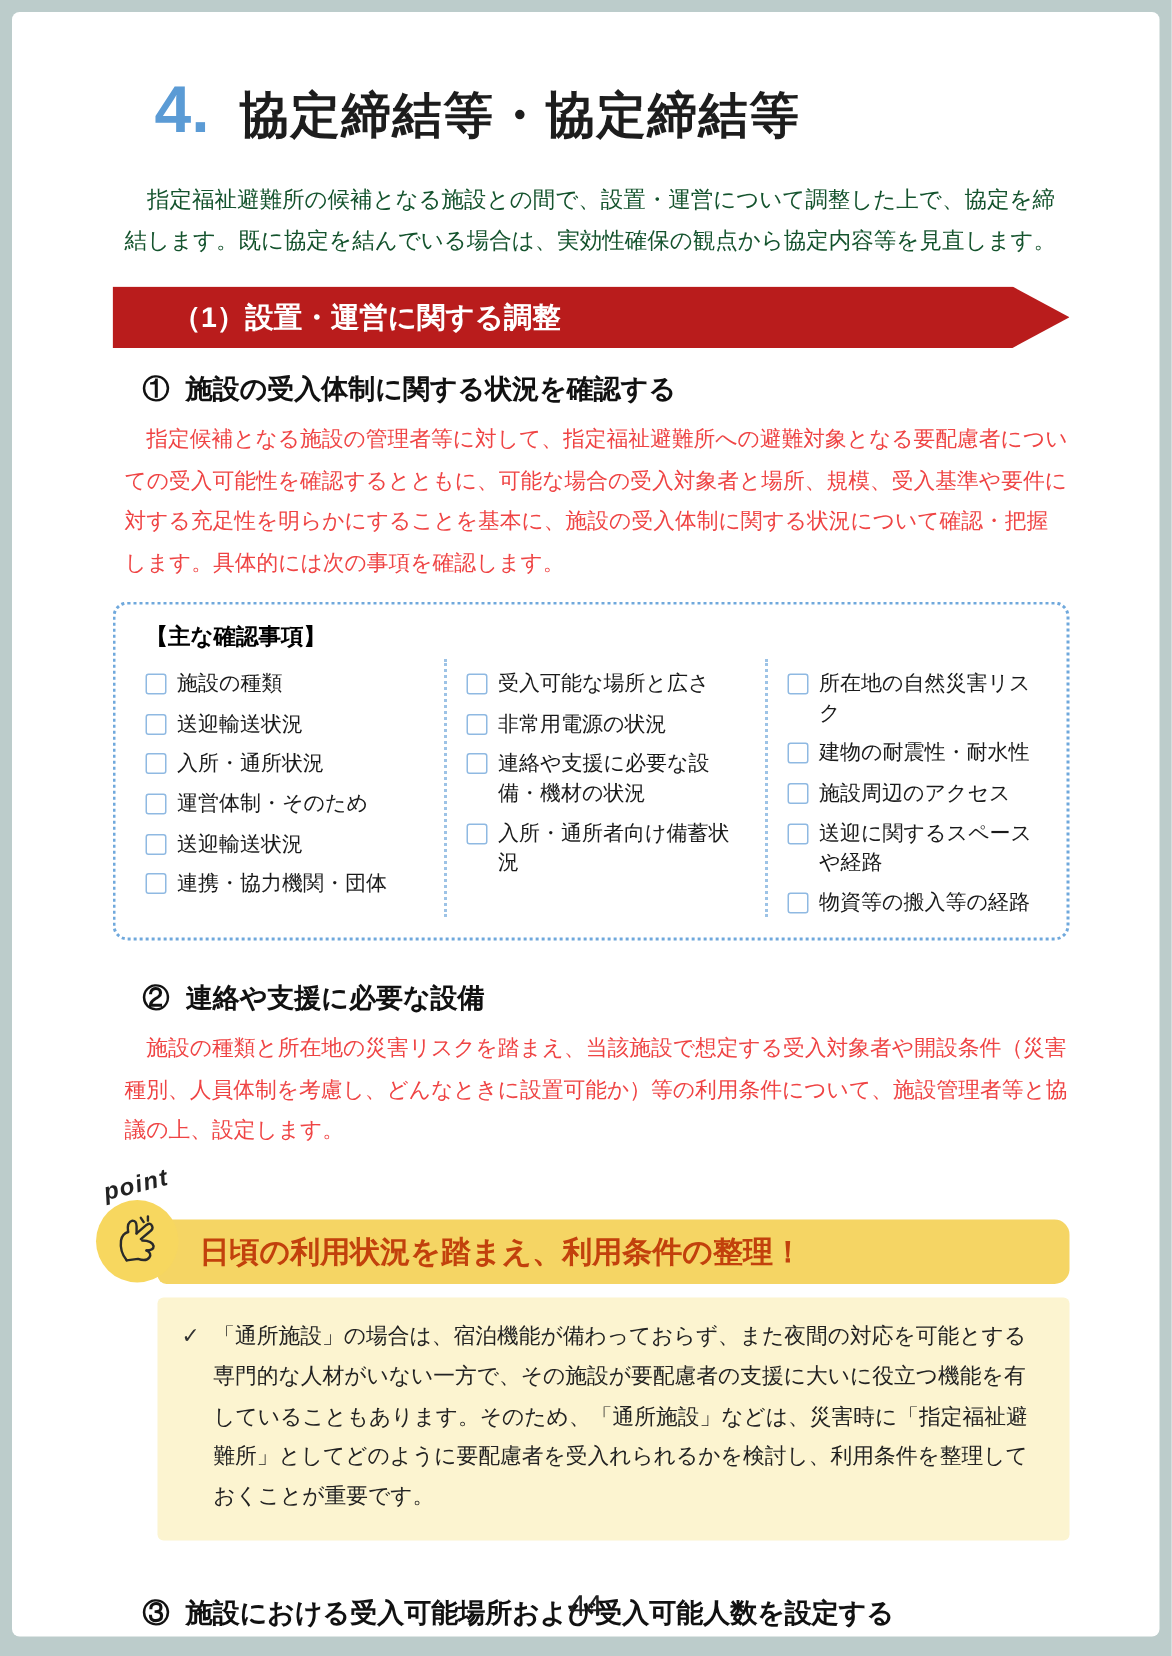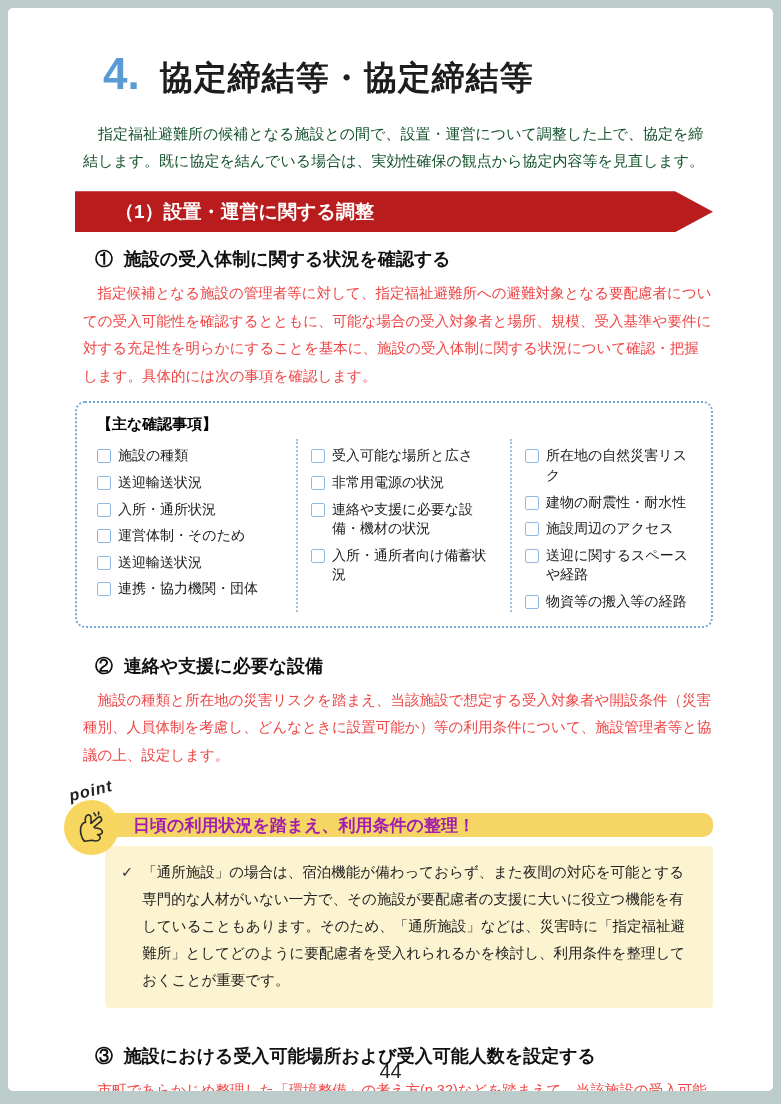--- a/index.html
+++ b/index.html
@@ -31,22 +31,22 @@
   .check-col:last-child{flex:1;}
   .check-item{display:flex;gap:7px;margin-top:7px;font-size:14px;line-height:1.4;color:#1a1a1a;}
   .cb{width:12px;height:12px;border:1.5px solid #8fb9e2;border-radius:2px;margin-top:3px;flex:none;background:#fff;}
 
   
   .point-block{position:relative;margin:44px 0 0 30px;}
   .point-label{position:absolute;left:-36px;top:-31px;font-size:16px;font-weight:bold;font-style:italic;
     color:#222;transform:rotate(-14deg);letter-spacing:1px;z-index:3;}
   .point-badge{position:absolute;left:-41px;top:-13px;width:55px;height:55px;border-radius:50%;
     background:#f7d75f;z-index:2;display:flex;align-items:center;justify-content:center;}
-  .point-bar{position:relative;z-index:1;height:24px;background:#f5d564;border-radius:6px 10px 10px 6px;
-    display:flex;align-items:center;padding-left:28px;font-size:17px;font-weight:bold;color:#a21caf;}
+  .point-bar{position:relative;z-index:1;height:43px;background:#f5d564;border-radius:6px 10px 10px 6px;
+    display:flex;align-items:center;padding-left:28px;font-size:20px;font-weight:bold;color:#c2410c;}
   .point-body{margin-top:9px;background:#fcf4d0;border-radius:4px;padding:13px 18px 15px 16px;
     font-size:14.5px;line-height:1.85;color:#222;}
   .point-check-row{display:flex;gap:9px;}
   .tick{font-weight:bold;color:#333;flex:none;}
 
   .page-num{position:absolute;left:0;bottom:8px;width:100%;text-align:center;font-size:20px;color:#222;}
 
   .mt-step2{margin-top:26px;}
   .mt-step3{margin-top:36px;}
 </style>

